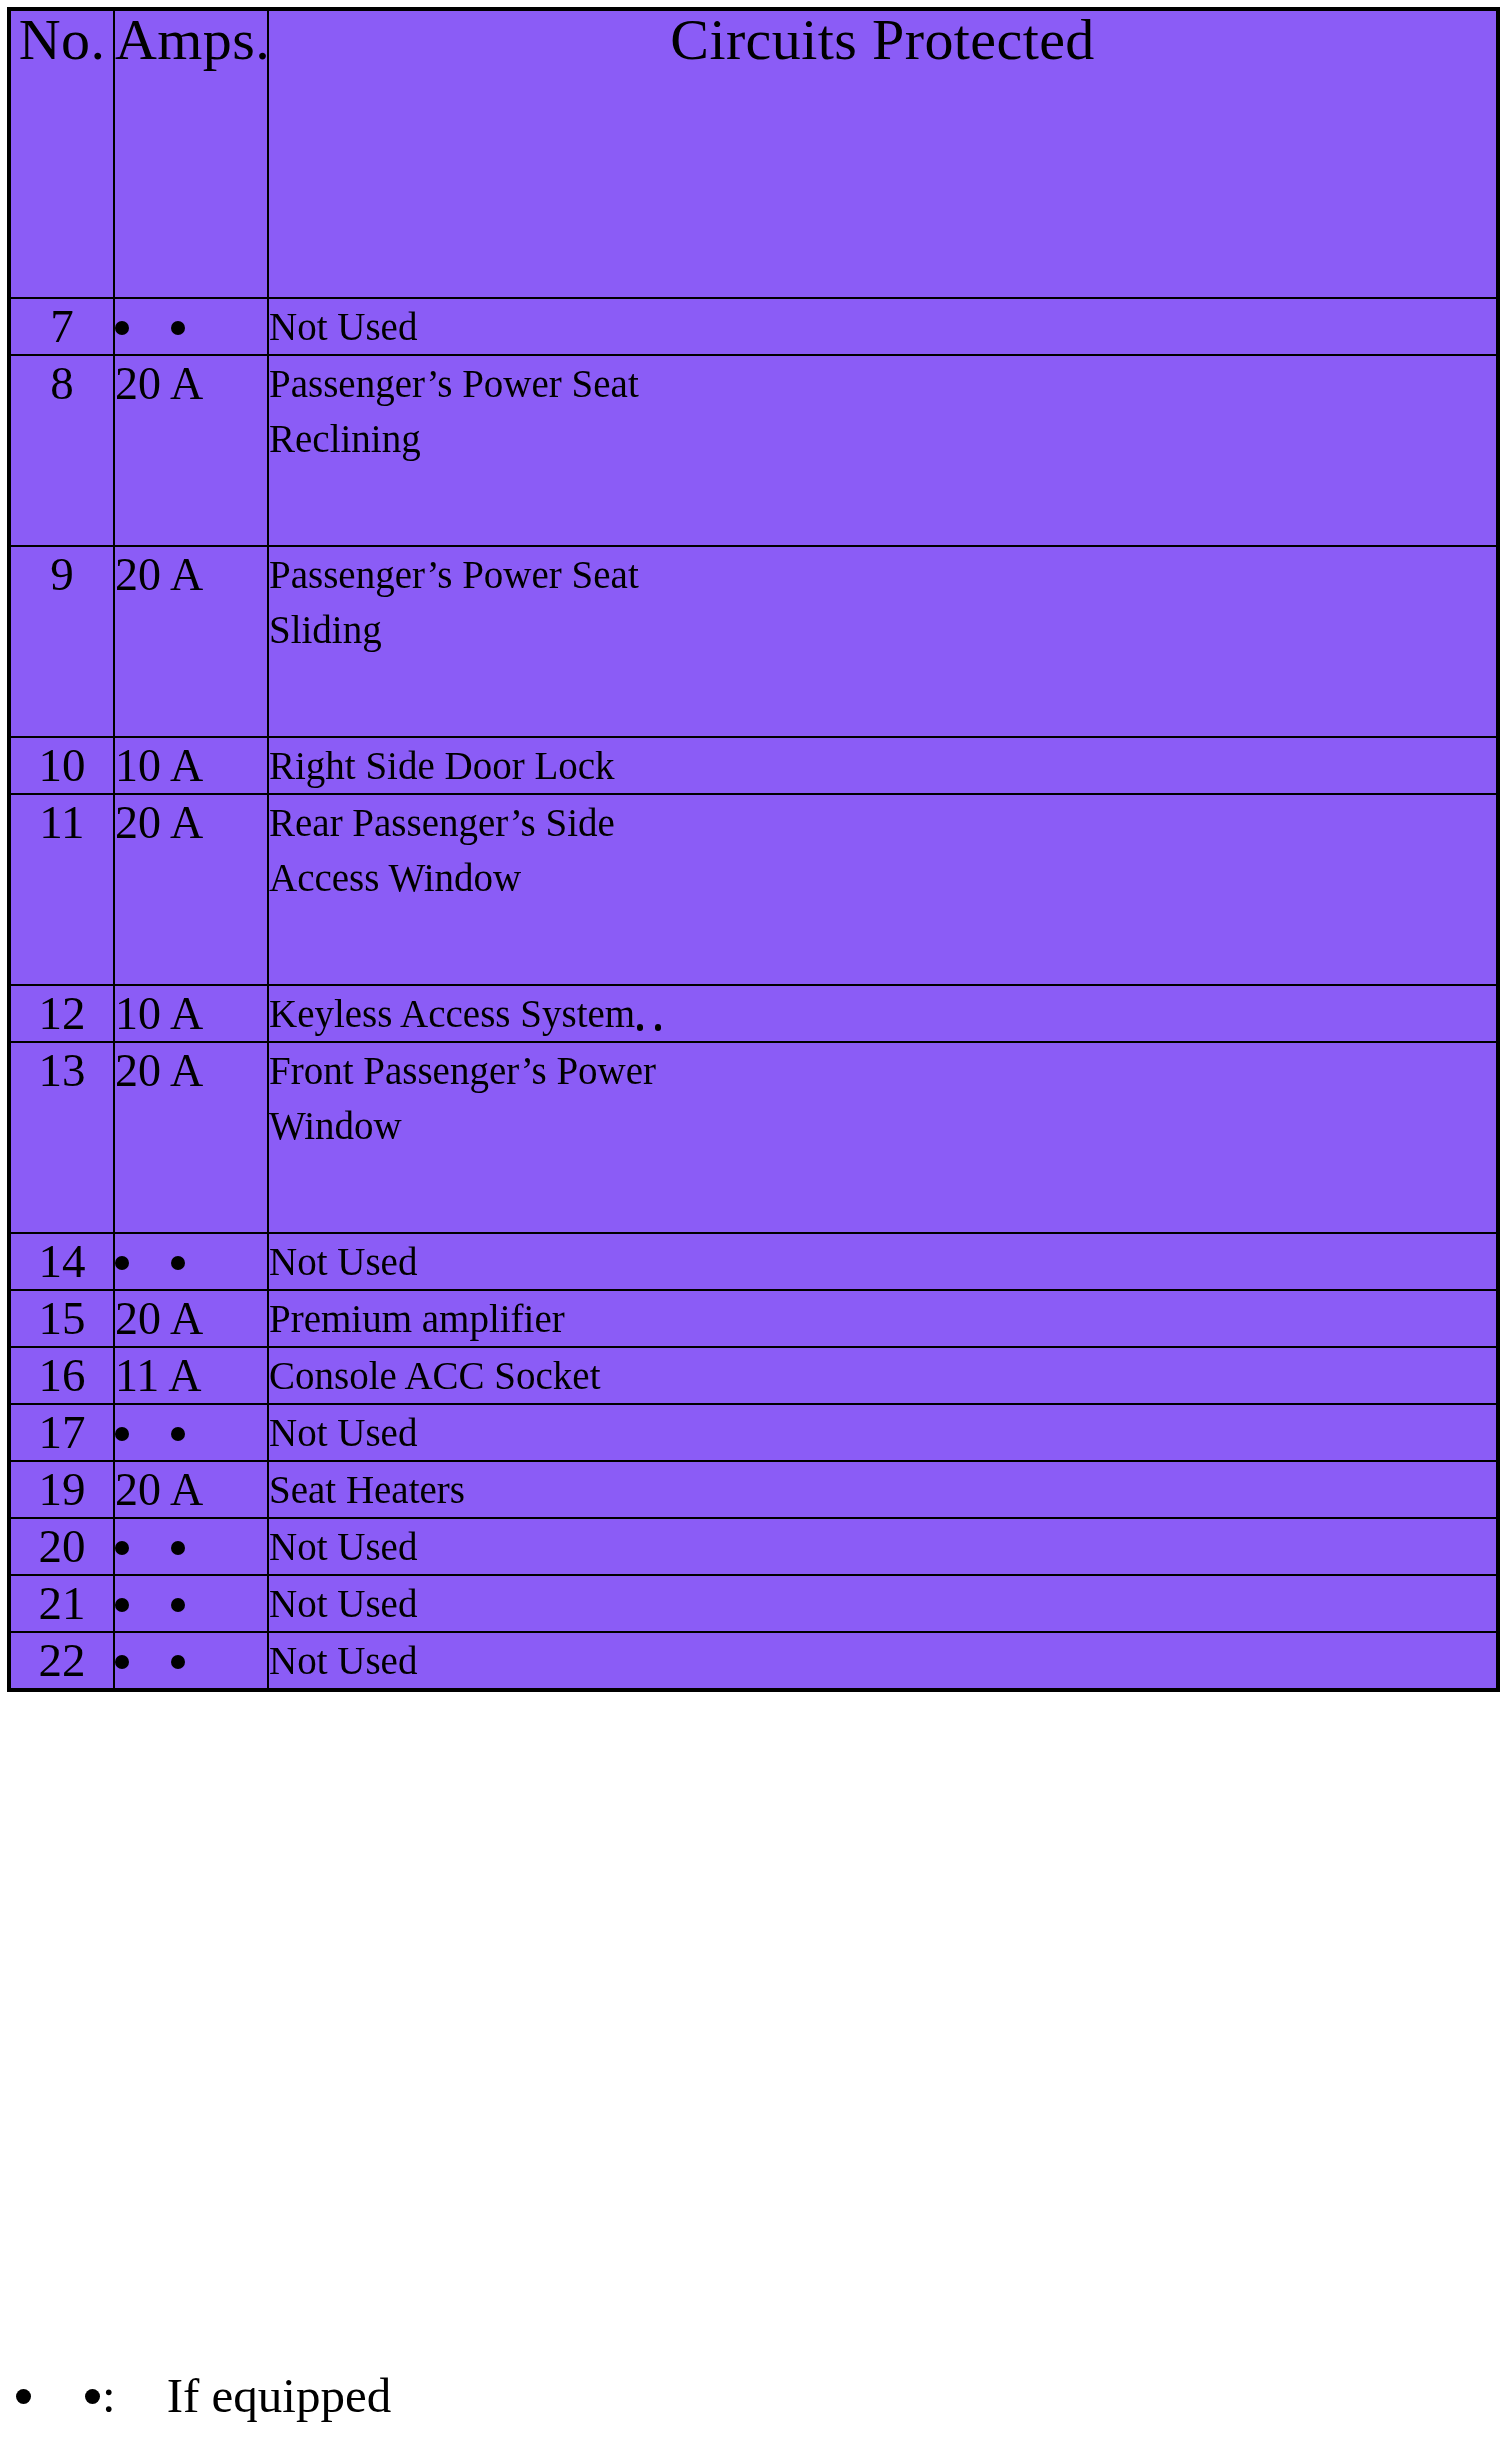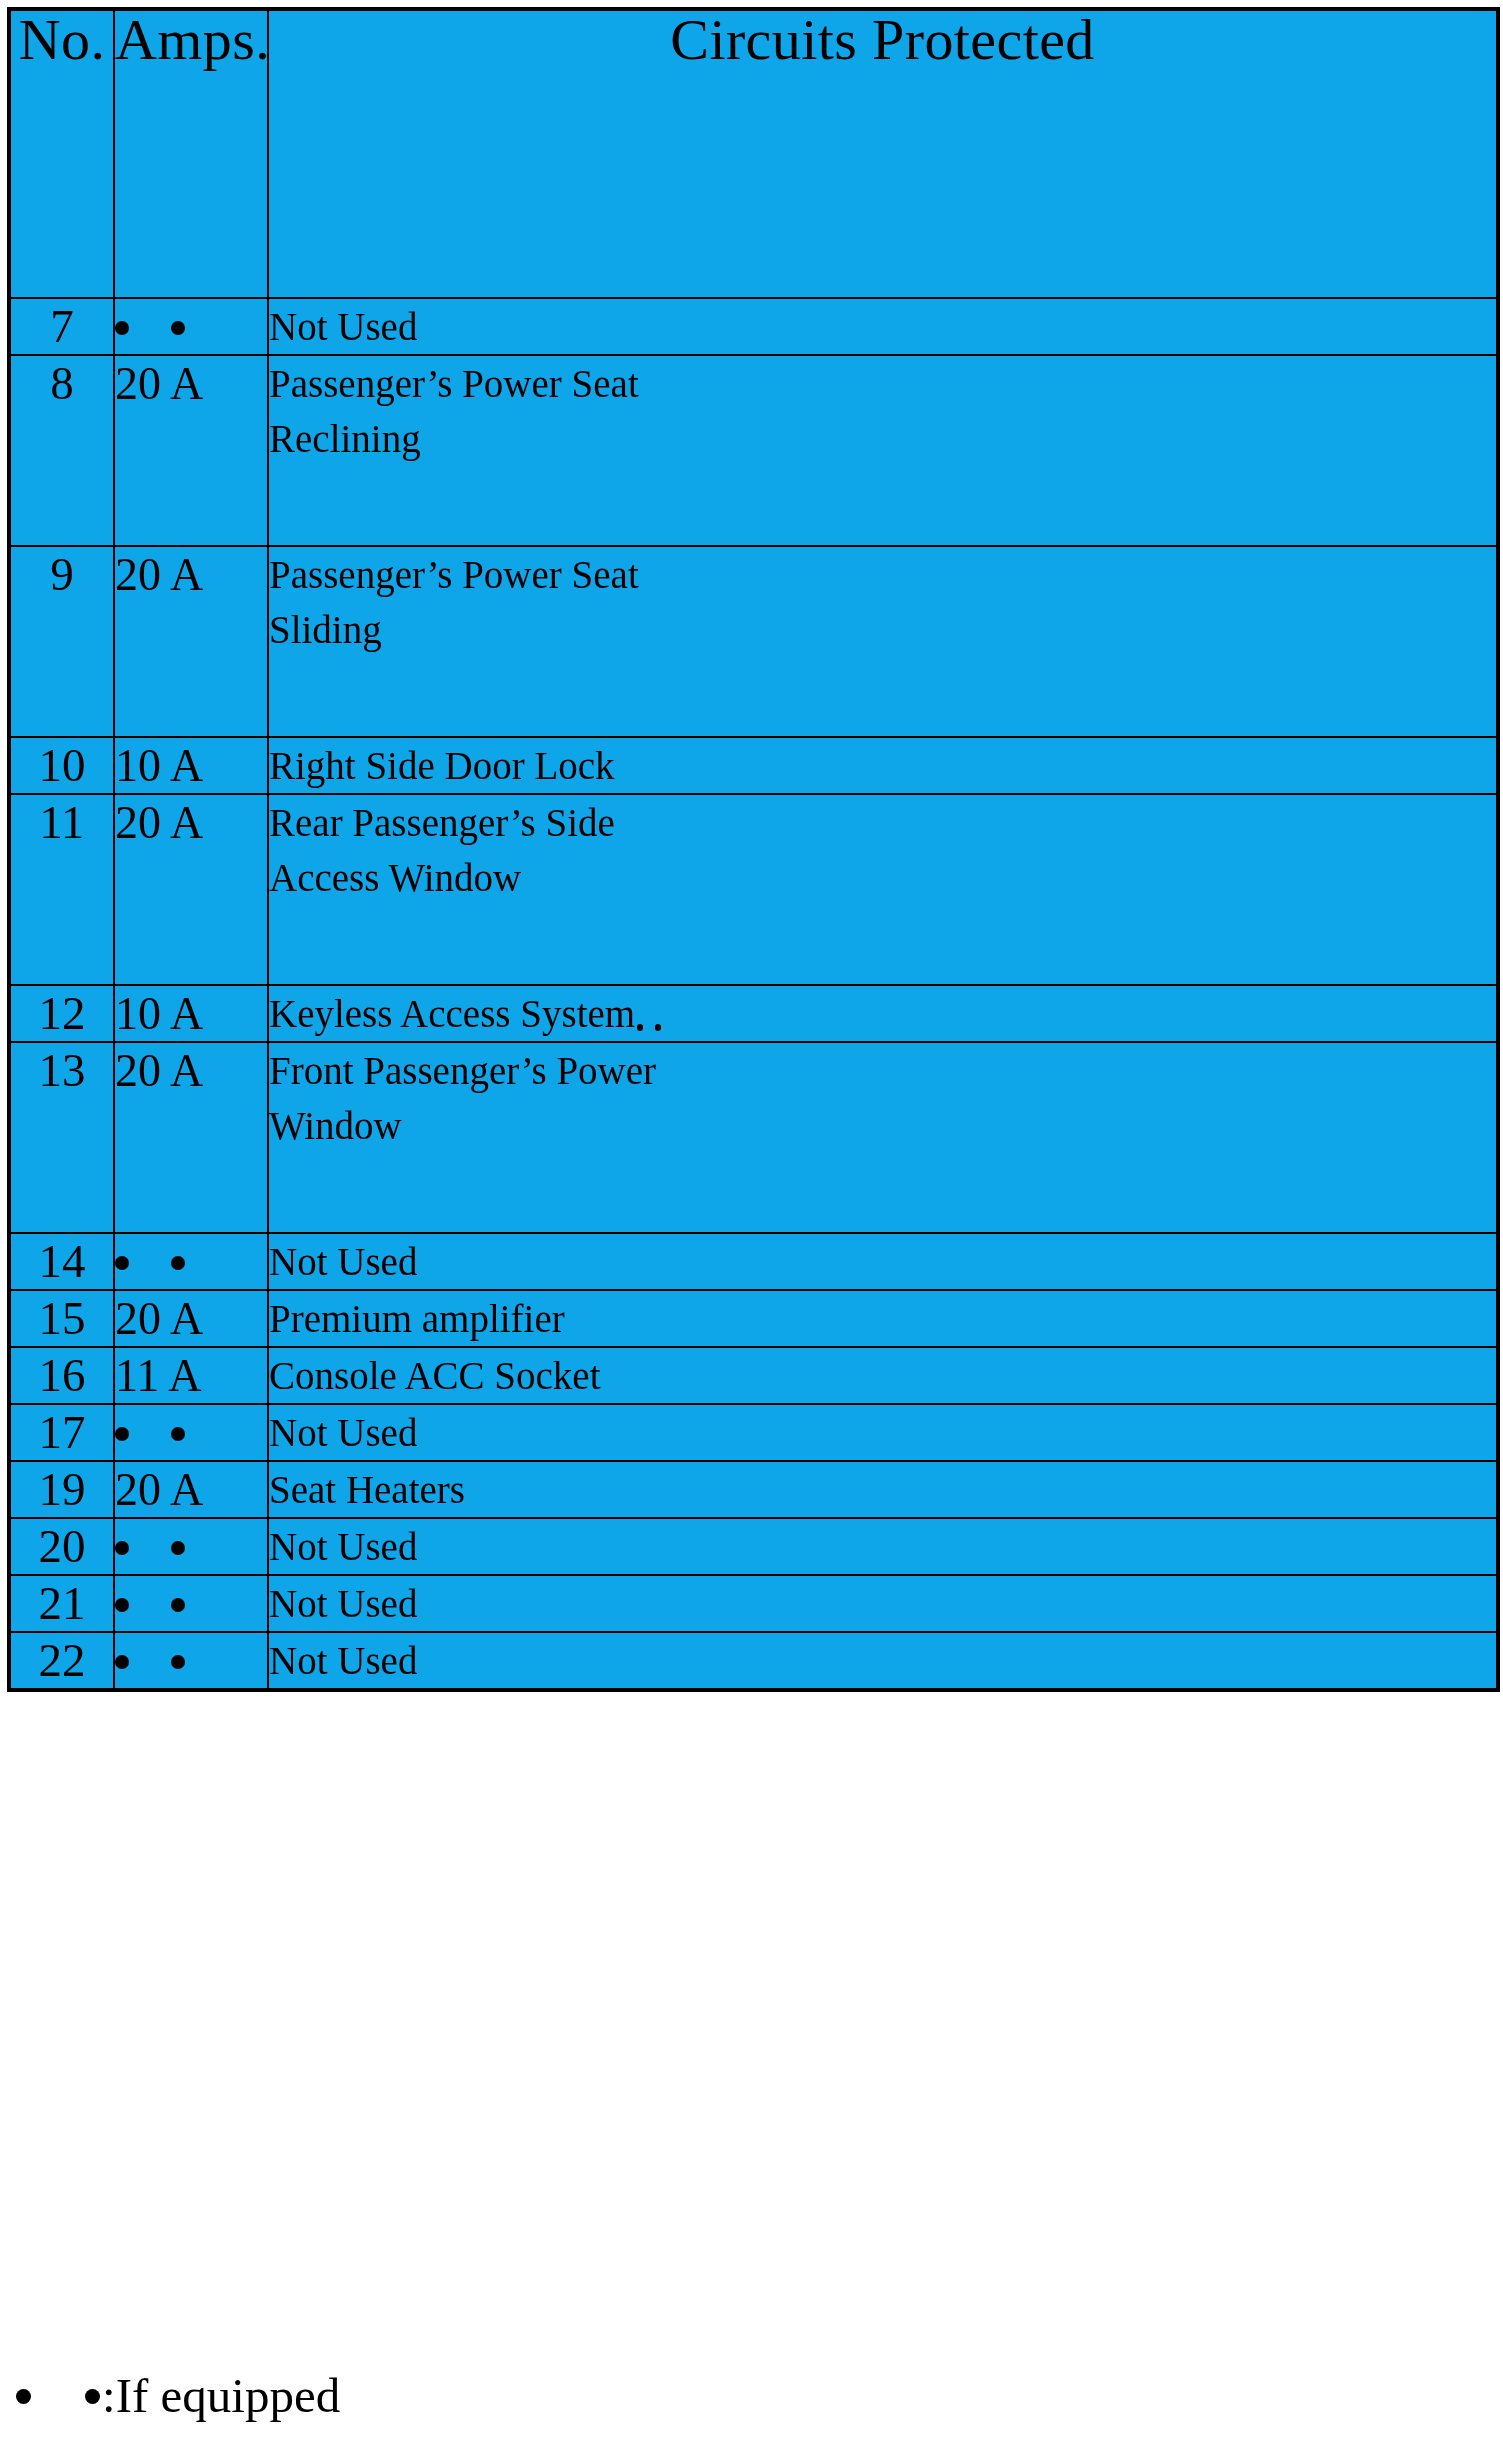--- a/index.html
+++ b/index.html
@@ -27,21 +27,21 @@
 
   #fuse-table col.col-no    { width: 105px; }
   #fuse-table col.col-amps  { width: 154px; }
   #fuse-table col.col-circ  { width: 1230px; }
 
   #fuse-table th,
   #fuse-table td {
     border: 2.7px solid #000000;
     padding: 0;
     vertical-align: top;
-    background: #0ea5e9;
+    background: #8b5cf6;
     font-family: Liberation Serif, serif;
   }
 
   
   #fuse-table {
     border: 4.4px solid #000000;
   }
 
   
   .hdr-row th {
@@ -148,20 +148,21 @@
   }
   #footnote .fn-dot + .fn-dot { margin-left: 42px; }
   #footnote .fn-colon {
     display: inline-block;
     vertical-align: middle;
     font-size: 49px;
     margin-left: 1.8px;
   }
   #footnote .fn-label {
     display: inline-block;
+    margin-left: 51px;
     vertical-align: middle;
   }
 </style>
 </head>
 <body>
 
 <table id="fuse-table">
   <colgroup>
     <col class="col-no">
     <col class="col-amps">

